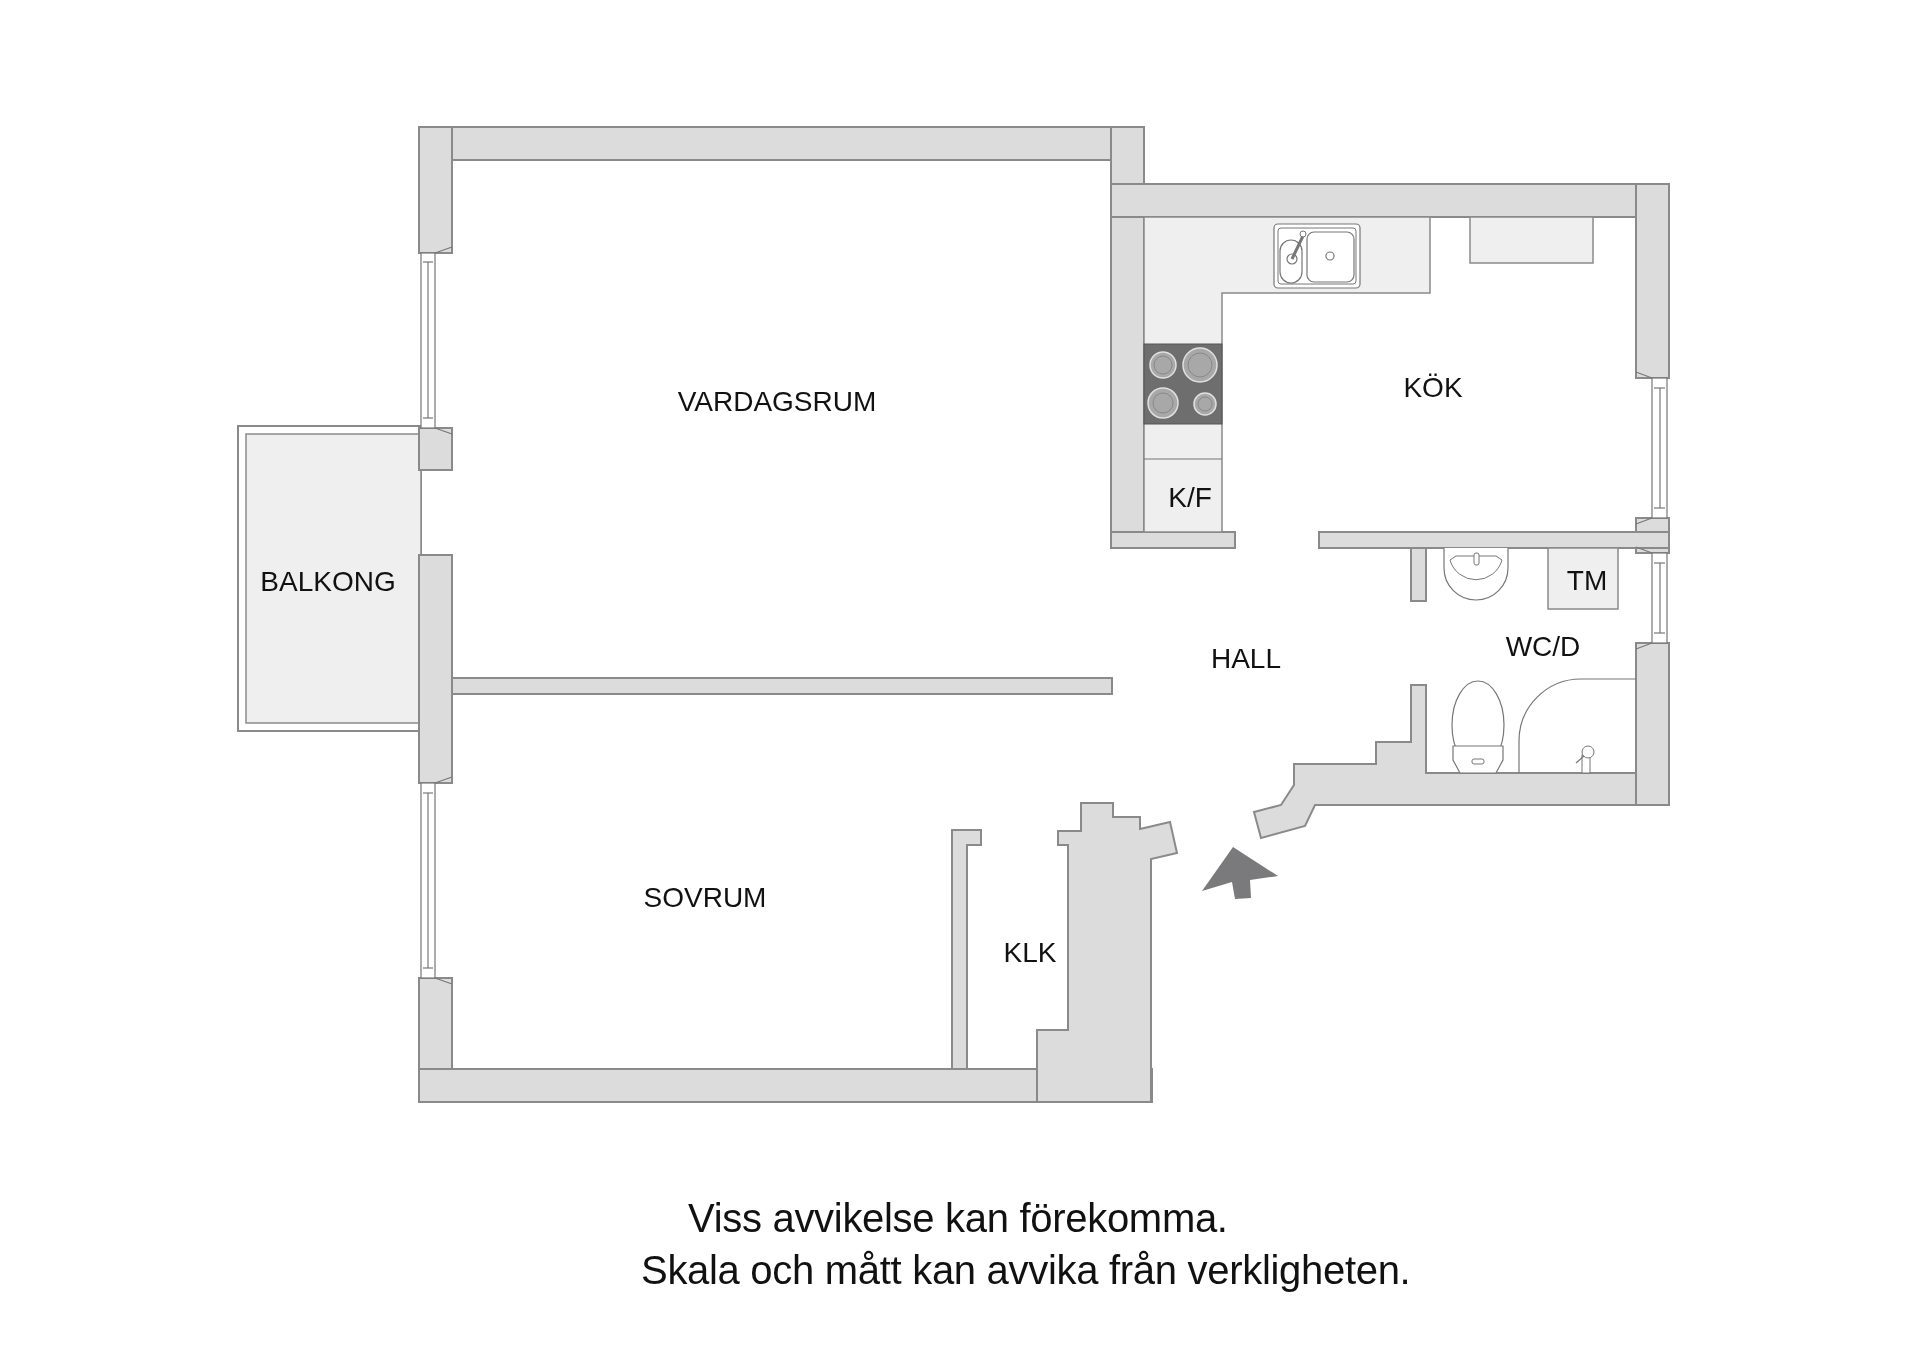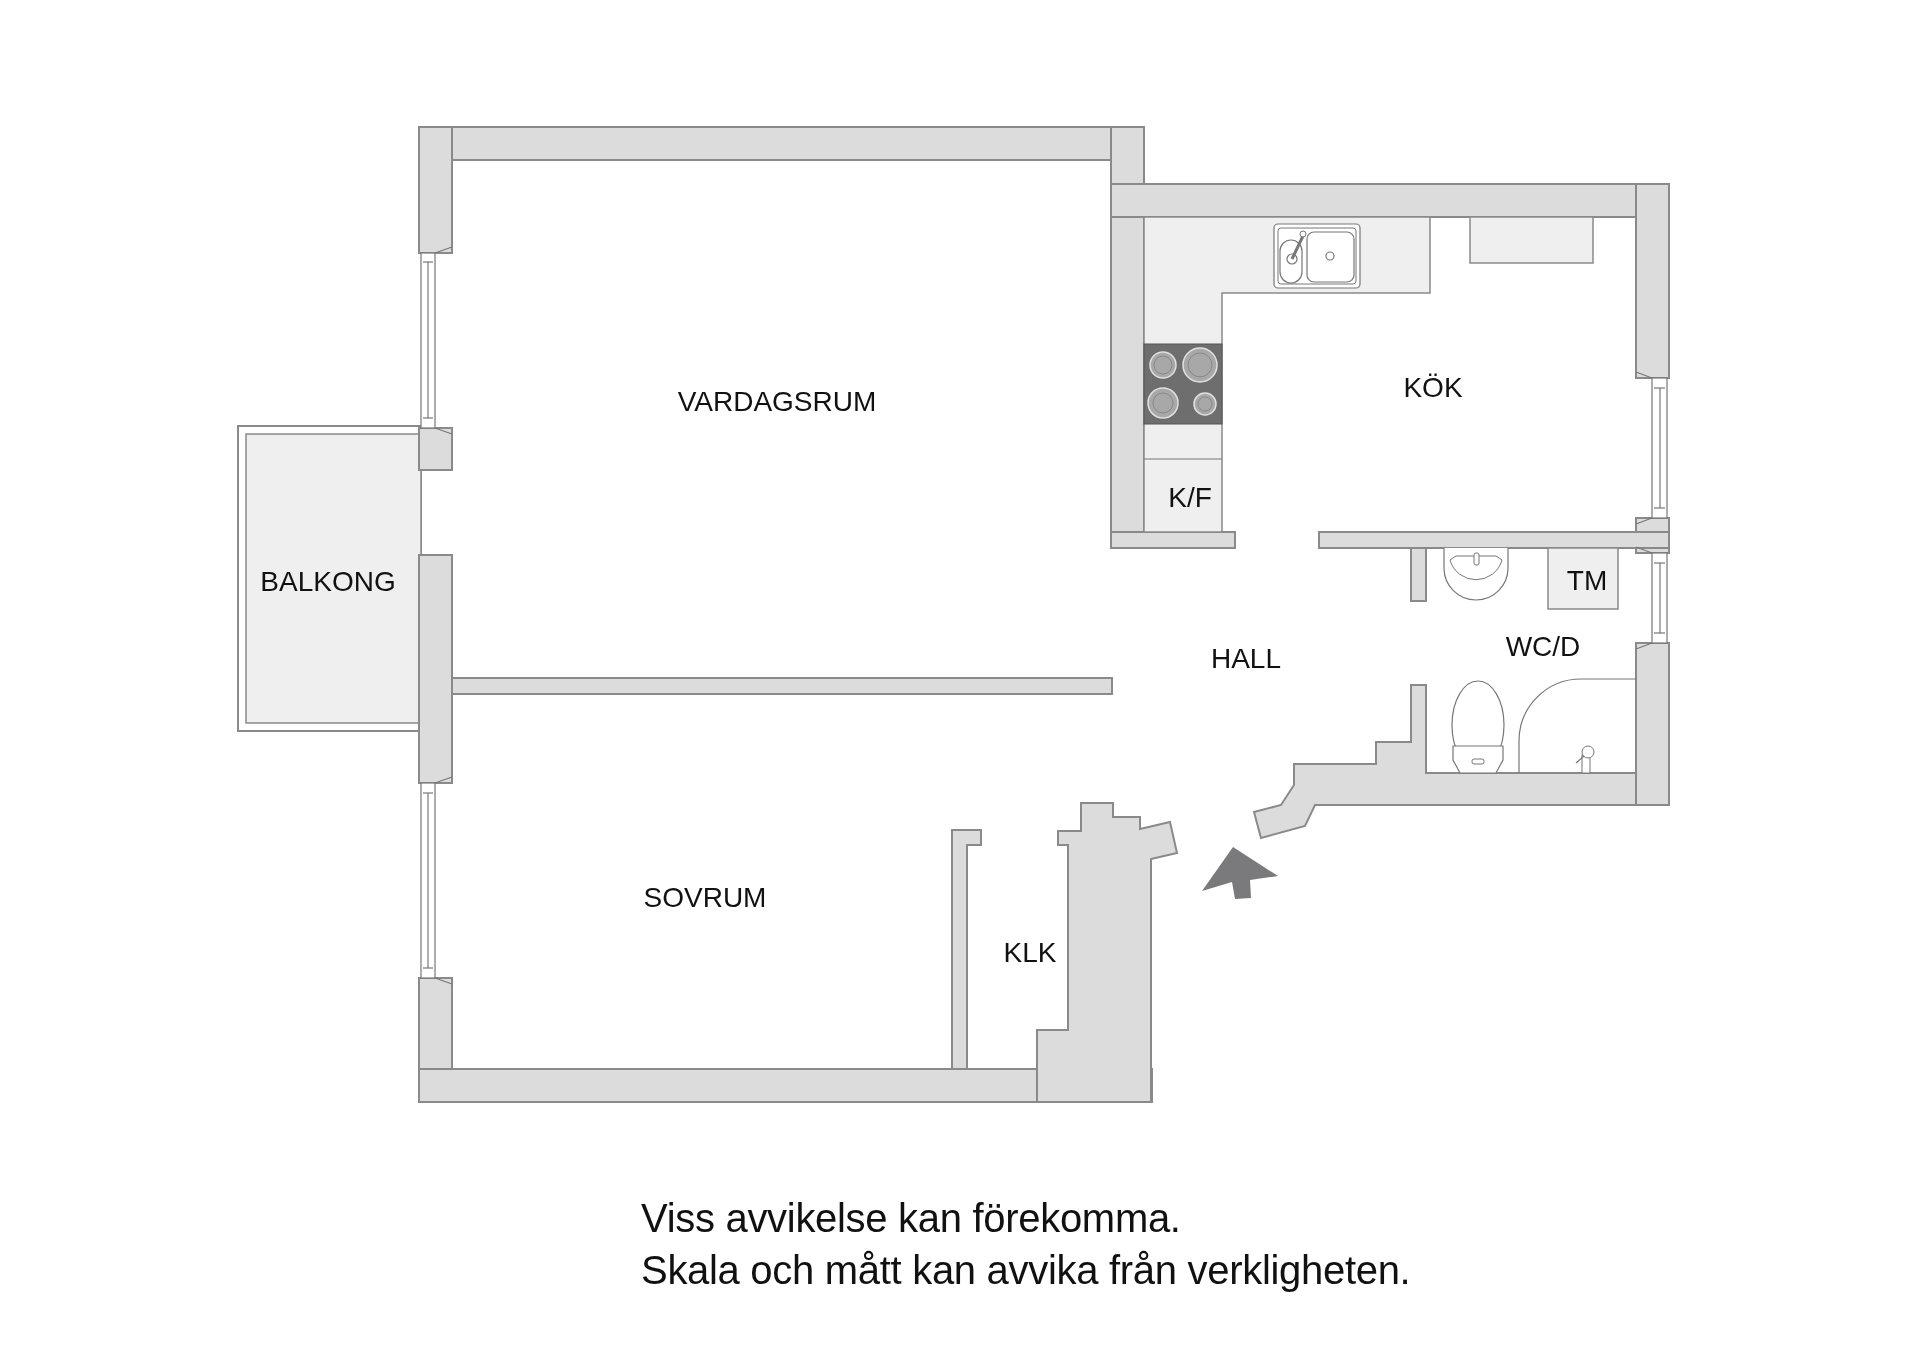--- a/index.html
+++ b/index.html
@@ -146,14 +146,14 @@
     <text class="label" x="1190" y="507" text-anchor="middle">K/F</text>
     <text class="label" x="328" y="591" text-anchor="middle">BALKONG</text>
     <text class="label" x="1246" y="668" text-anchor="middle">HALL</text>
     <text class="label" x="1543" y="656" text-anchor="middle">WC/D</text>
     <text class="label" x="1587" y="590" text-anchor="middle">TM</text>
     <text class="label" x="705" y="907" text-anchor="middle">SOVRUM</text>
     <text class="label" x="1030" y="962" text-anchor="middle">KLK</text>
   </g>
 </svg>
 
-<div class="note" style="top:1196px;">Viss avvikelse kan förekomma.</div>
+<div class="note" style="top:1196px;margin-left:47px;">Viss avvikelse kan förekomma.</div>
 <div class="note" style="top:1248px;">Skala och mått kan avvika från verkligheten.</div>
 
 </body></html>

